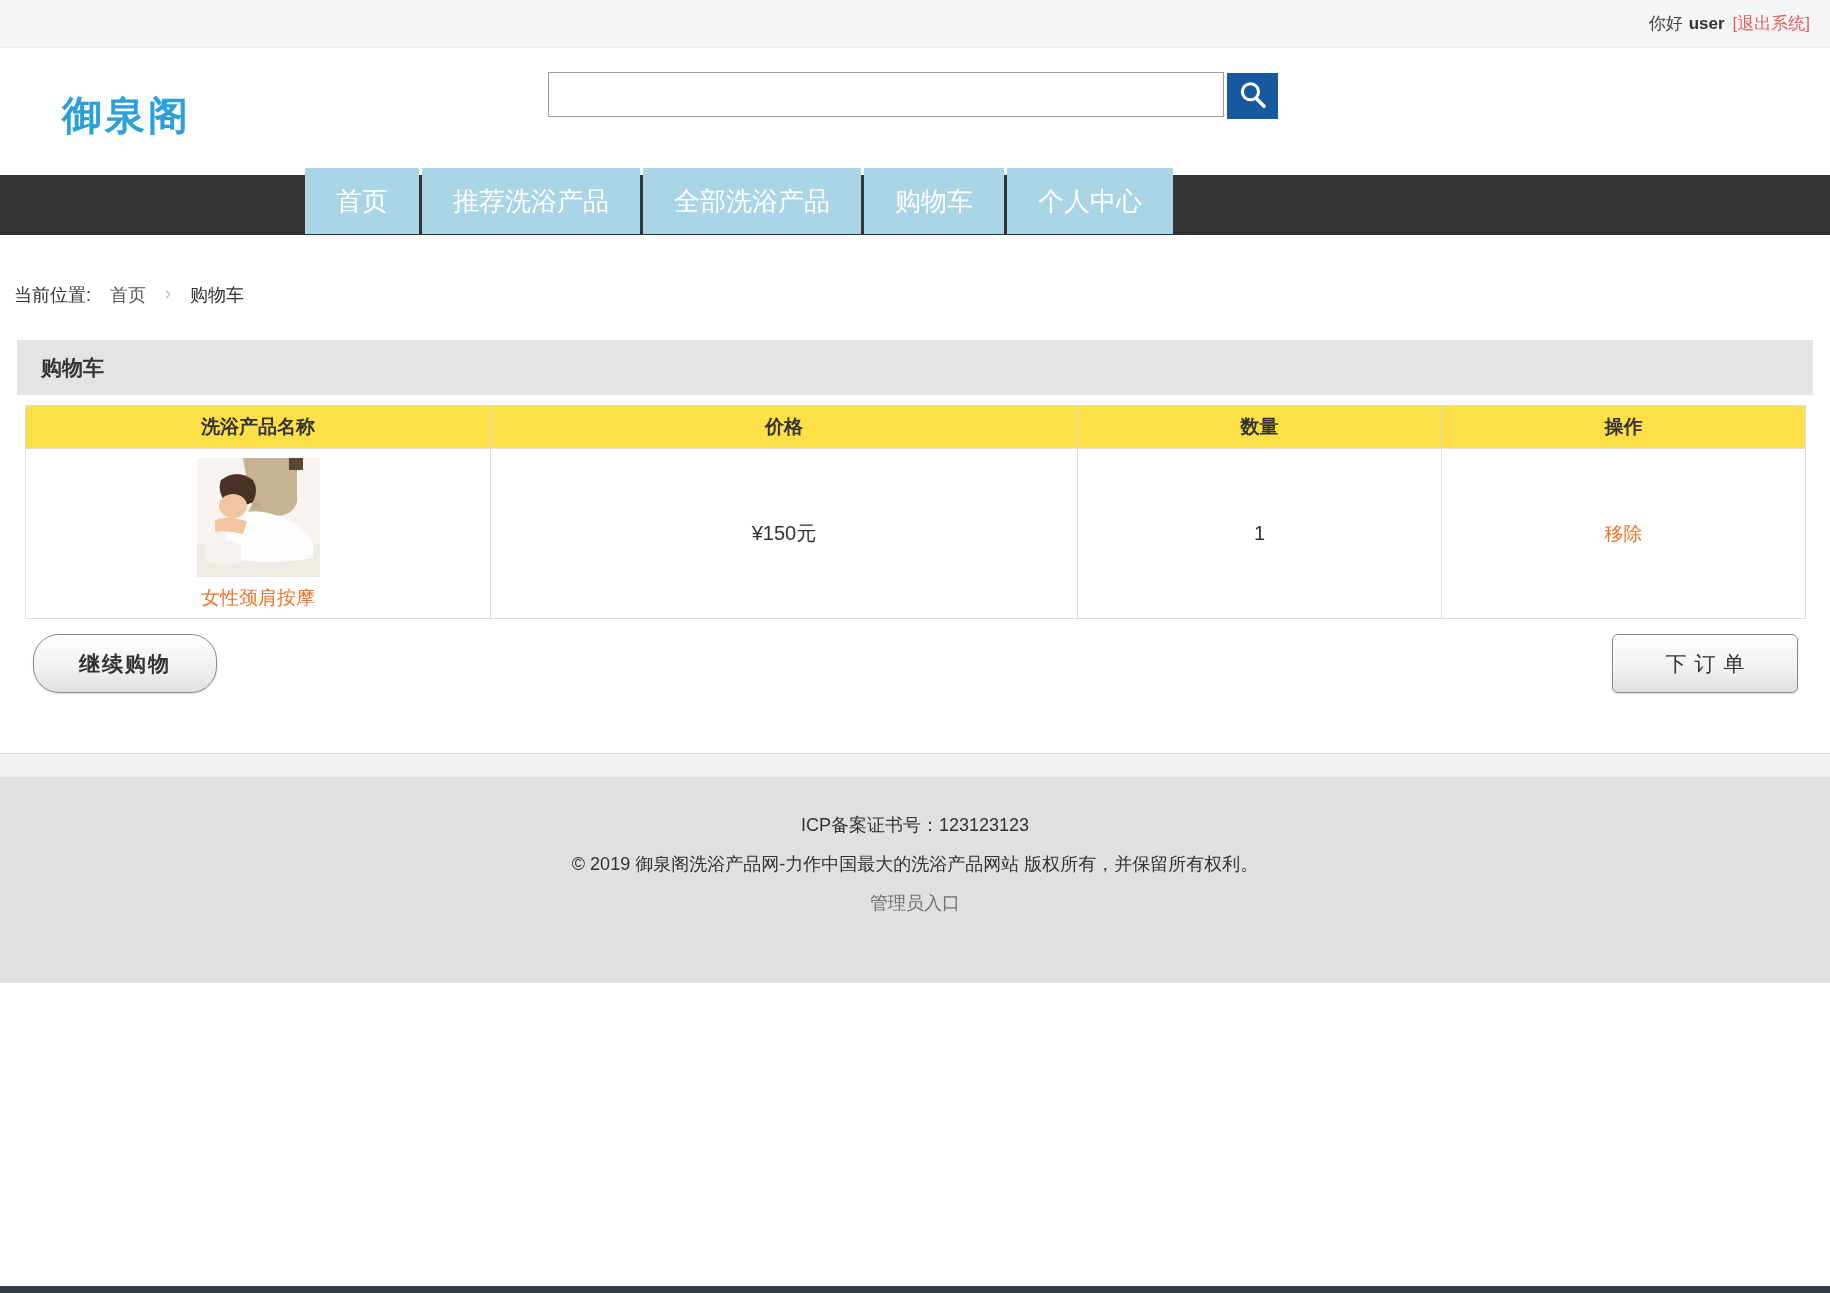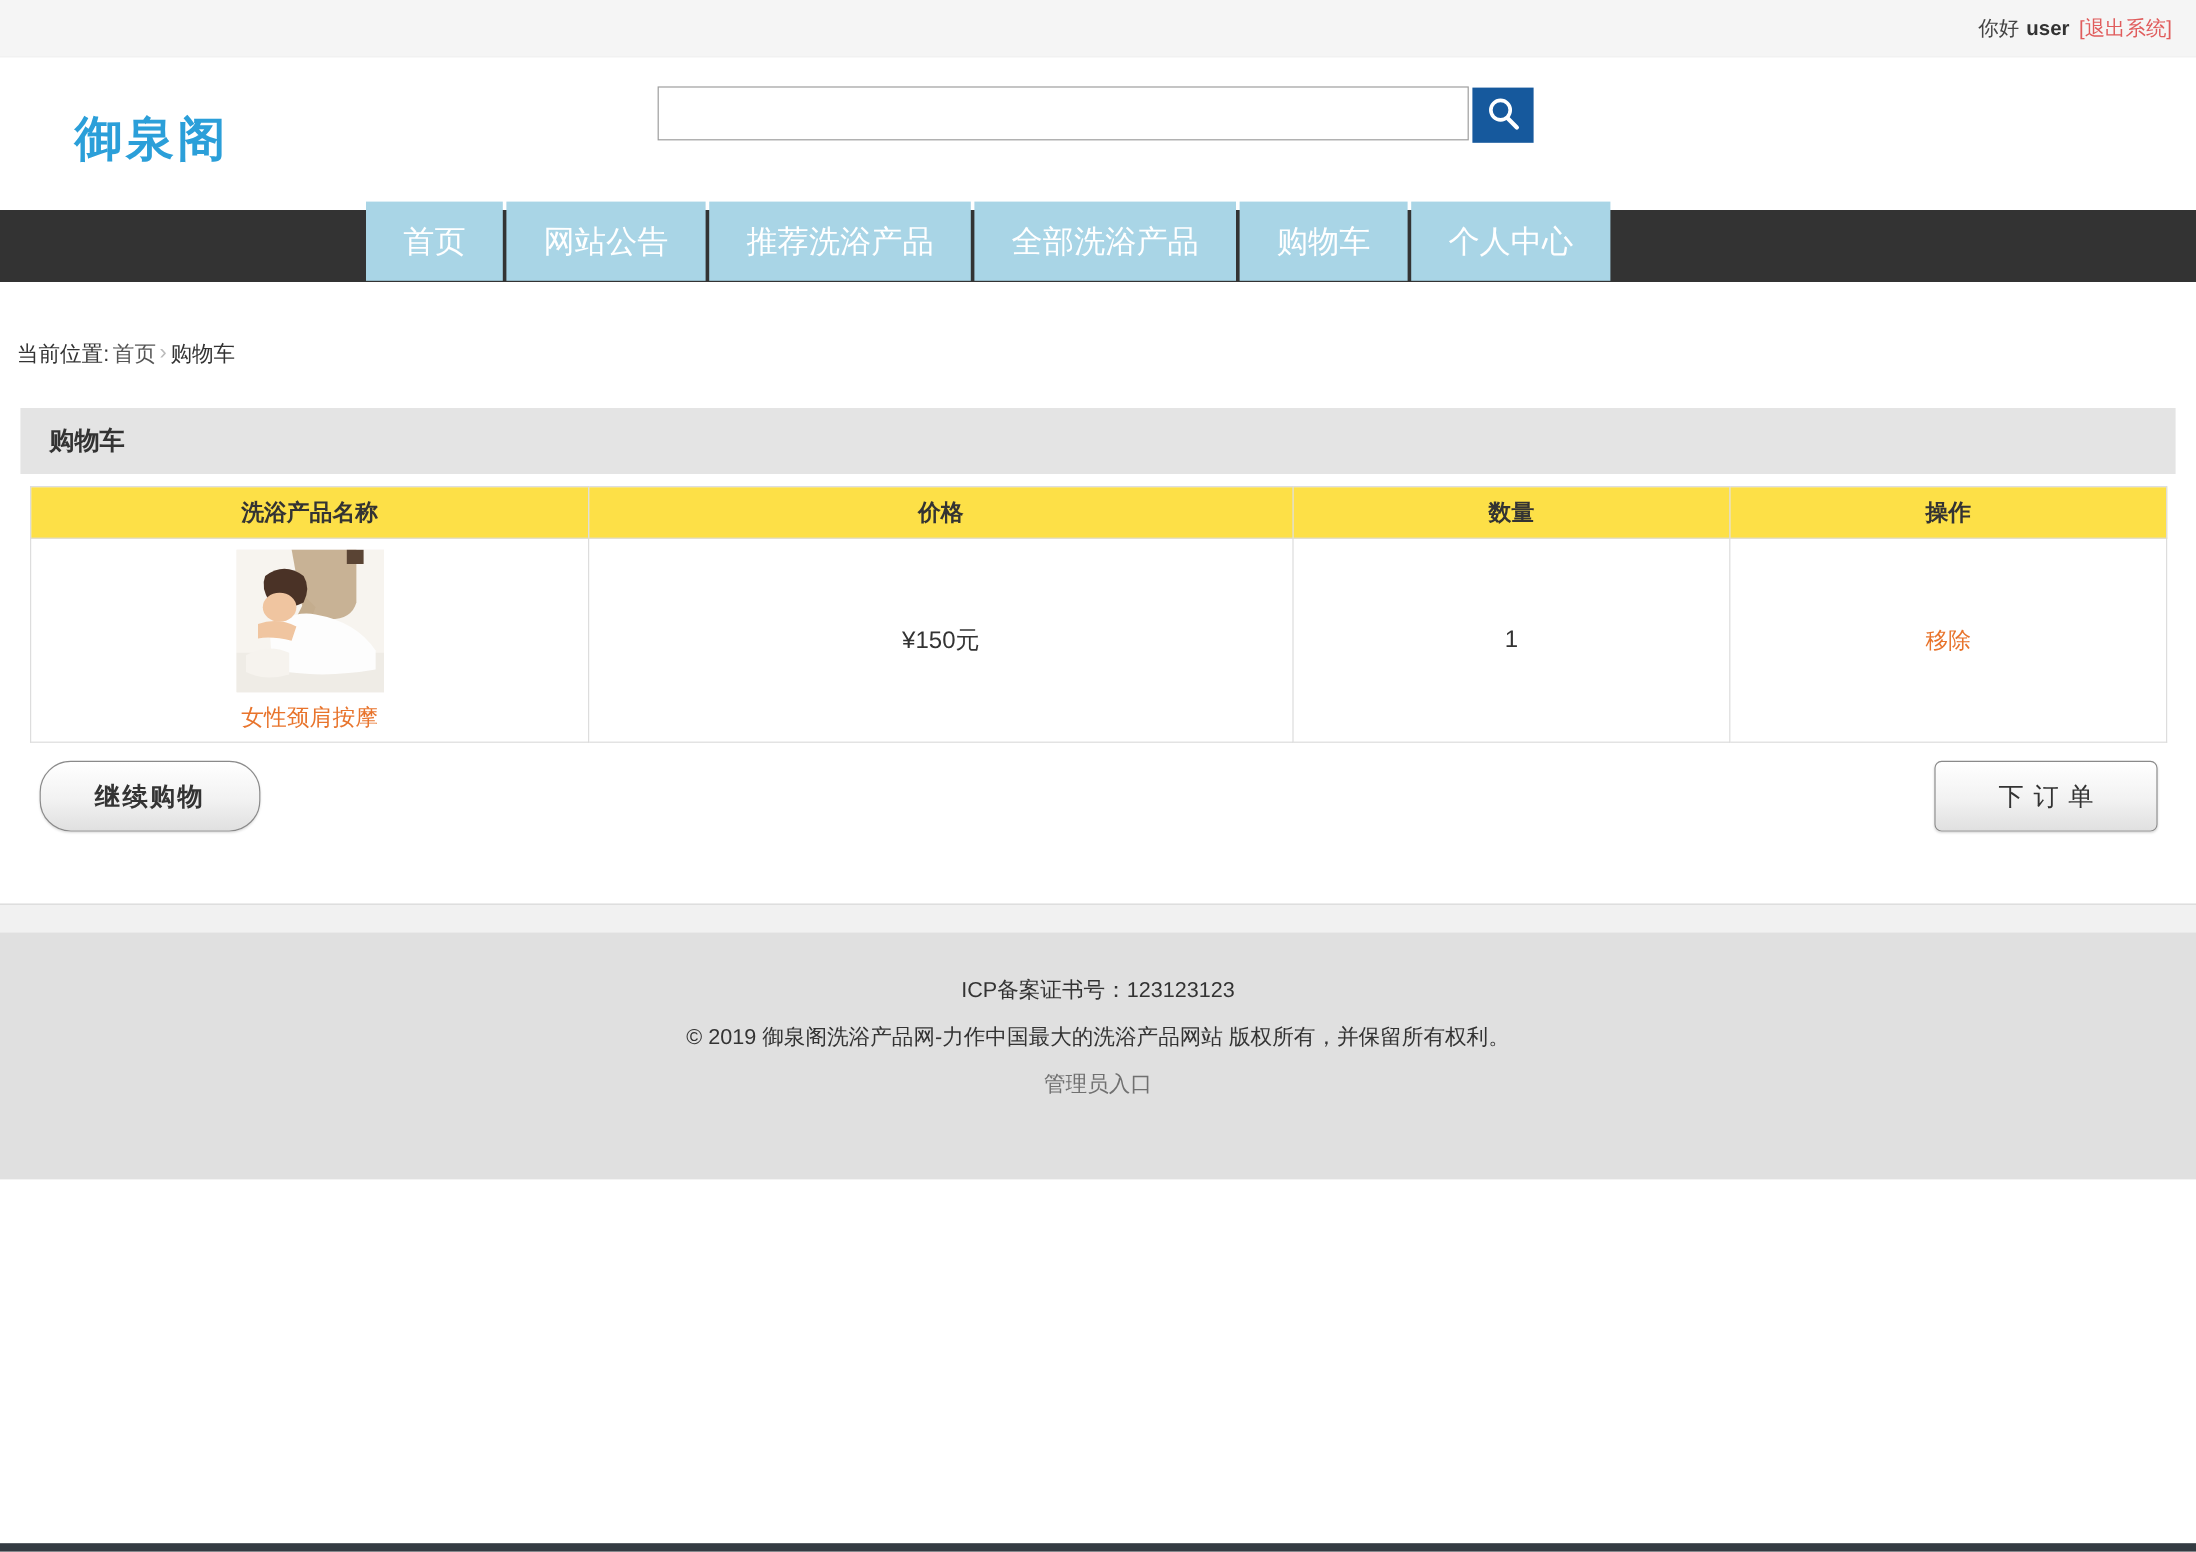--- a/index.html
+++ b/index.html
@@ -43,21 +43,21 @@
   .nav-inner { display:flex; padding-left:305px; gap:3px; height:60px; }
   .nav-item {
     position:relative; top:-7px; height:66px; line-height:66px;
     padding:0 31px; background:#a9d5e6; color:#ffffff;
     font-size:26px; cursor:pointer; white-space:nowrap;
   }
 
   
   .breadcrumb {
     height:105px; padding:48px 0 0 14px; font-size:18px; color:#333;
-    display:flex; align-items:flex-start; gap:3px;
+    display:flex; align-items:flex-start; gap:19px;
   }
   .breadcrumb .bc-home { color:#555; cursor:pointer; text-decoration:none; }
   .breadcrumb .bc-sep { color:#bbb; }
   .breadcrumb .bc-cur { color:#333; }
 
   
   .panel-title {
     margin:0 17px; height:55px; background:#e4e4e4;
     line-height:55px; padding-left:24px; font-size:21px; font-weight:bold; color:#333;
   }
@@ -130,21 +130,20 @@
           <circle cx="17" cy="15" r="9.5" fill="none" stroke="#ffffff" stroke-width="3.6"></circle>
           <line x1="24" y1="23" x2="33" y2="32" stroke="#ffffff" stroke-width="4.2" stroke-linecap="round"></line>
         </svg>
       </span>
     </button>
   </div>
 
   <div class="nav">
     <div class="nav-inner">
       <div class="nav-item">首页</div>
-      <div class="nav-item">网站公告</div>
       <div class="nav-item">推荐洗浴产品</div>
       <div class="nav-item">全部洗浴产品</div>
       <div class="nav-item">购物车</div>
       <div class="nav-item">个人中心</div>
     </div>
   </div>
 
   <div class="breadcrumb">
     <span>当前位置:</span>
     <a class="bc-home">首页</a>

